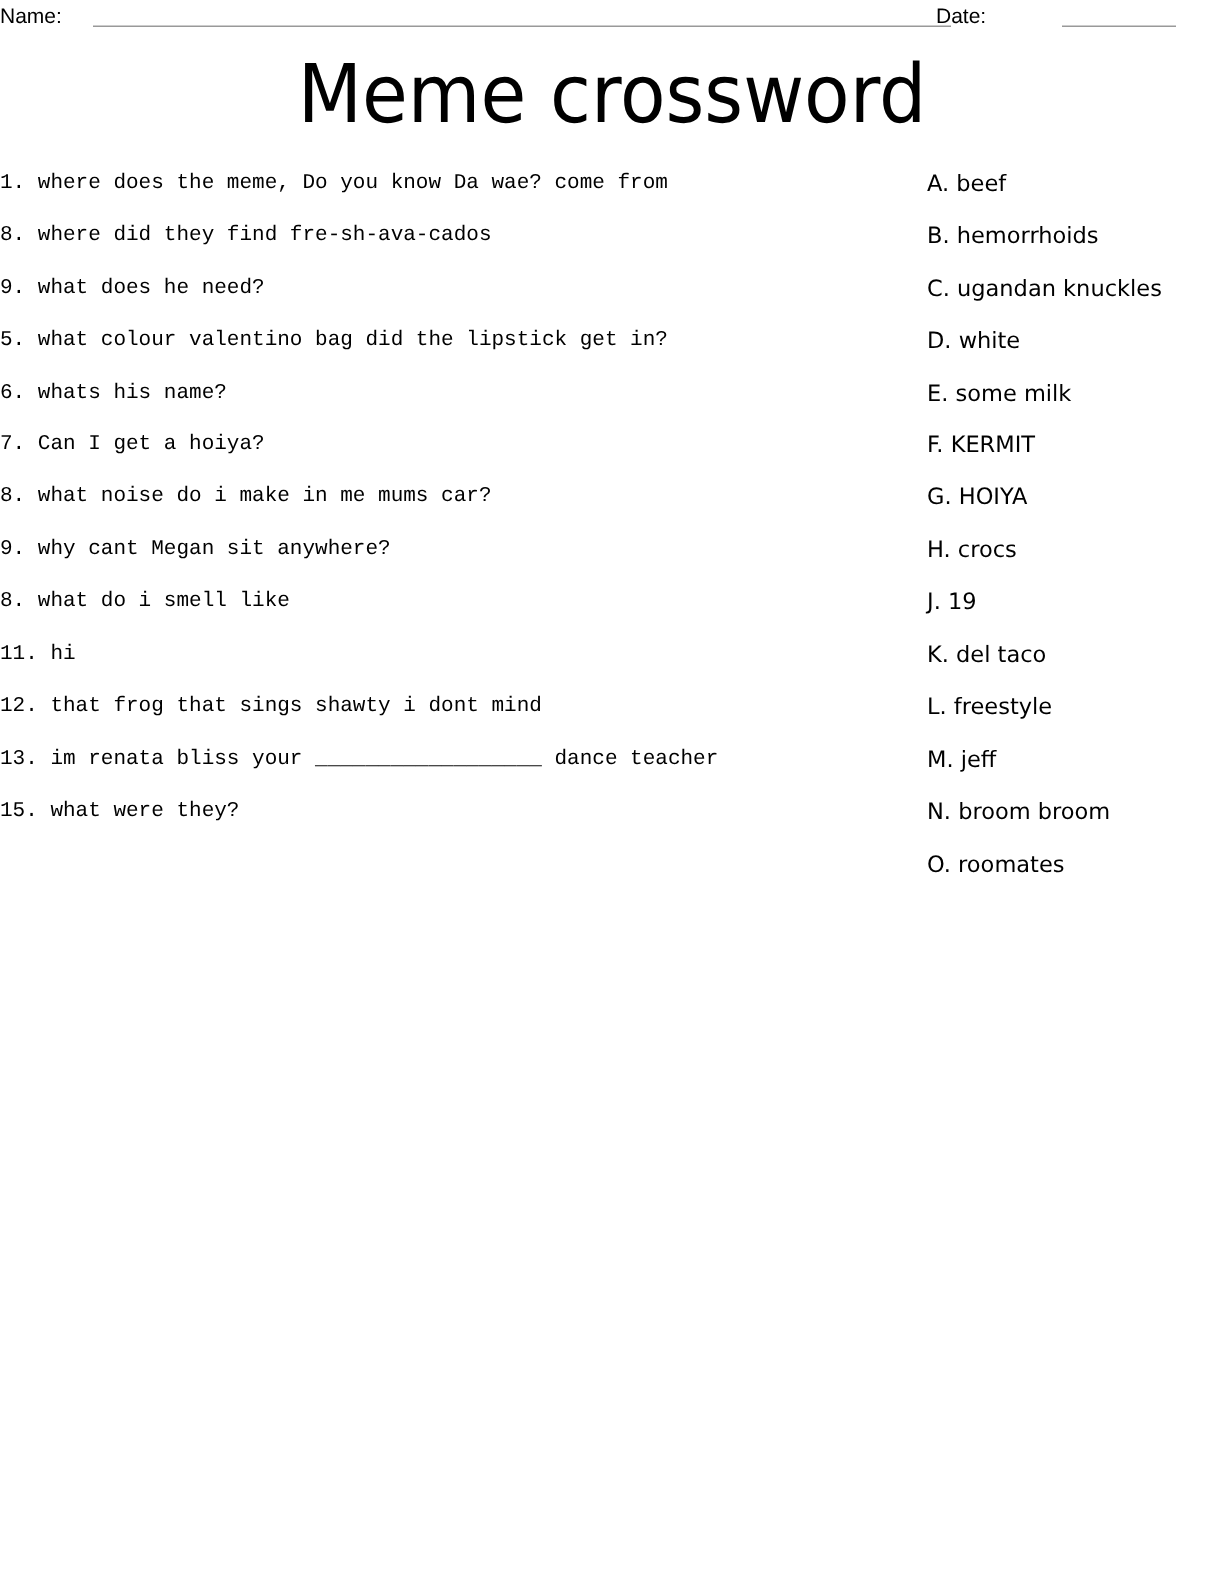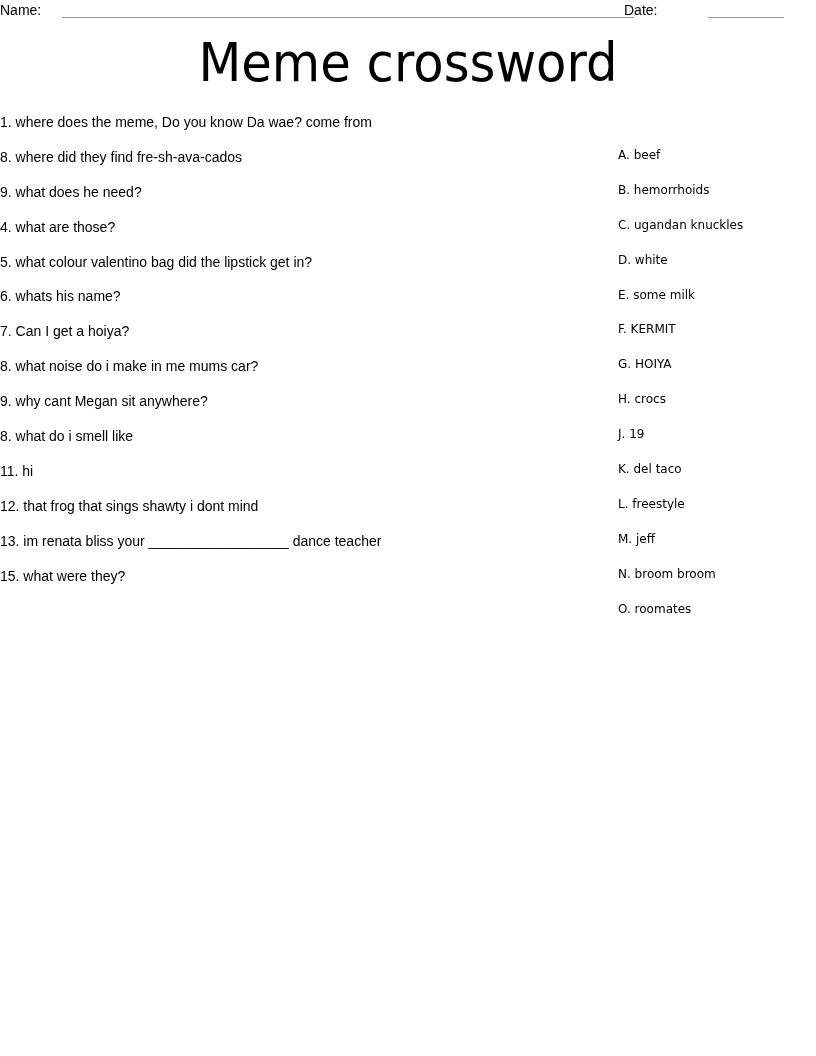--- a/index.html
+++ b/index.html
@@ -3,42 +3,41 @@
   <meta charset="utf-8">
   <style>
     html, body { margin: 0; padding: 0; background: #ffffff; }
     body { width: 816px; height: 1056px; position: relative; overflow: hidden; color: #000; }
     .header { position: absolute; top: 0; left: 0; width: 816px; height: 24px; font-family: "Liberation Sans", sans-serif; font-size: 14px; }
     .name-label { position: absolute; left: 0; top: 0; line-height: 20px; }
     .name-line { position: absolute; left: 62px; top: 17px; width: 572px; border-bottom: 1px solid #999; }
     .date-label { position: absolute; left: 624px; top: 0; line-height: 20px; }
     .date-line { position: absolute; left: 708px; top: 17px; width: 76px; border-bottom: 1px solid #999; }
     .title { position: absolute; top: 28px; left: 0; width: 816px; text-align: center; font-family: "DejaVu Sans", sans-serif; font-size: 54px; line-height: 70px; letter-spacing: 0px; transform: scaleX(0.92); transform-origin: 408px 0; }
-    .clues { position: absolute; left: 0; top: 112px; font-family: Liberation Sans, sans-serif; font-size: 14px; }
+    .clues { position: absolute; left: 0; top: 112px; font-family: Liberation Mono, monospace; font-size: 14px; }
     .clue { height: 34.9px; line-height: 20px; white-space: pre; }
-    .answers { position: absolute; left: 618px; top: 112px; font-family: "DejaVu Sans", sans-serif; font-size: 12px; margin-top: 33px; }
+    .answers { position: absolute; left: 618px; top: 112px; font-family: "DejaVu Sans", sans-serif; font-size: 15px; }
     .answer { height: 34.9px; line-height: 20px; white-space: pre; }
   </style>
 </head>
 <body>
 
 <div class="header">
   <span class="name-label">Name:</span>
   <div class="name-line"></div>
   <span class="date-label">Date:</span>
   <div class="date-line"></div>
 </div>
 
 <div class="title">Meme crossword</div>
 
 <div class="clues">
   <div class="clue">1. where does the meme, Do you know Da wae? come from</div>
   <div class="clue">8. where did they find fre-sh-ava-cados</div>
   <div class="clue">9. what does he need?</div>
-  <div class="clue">4. what are those?</div>
   <div class="clue">5. what colour valentino bag did the lipstick get in?</div>
   <div class="clue">6. whats his name?</div>
   <div class="clue">7. Can I get a hoiya?</div>
   <div class="clue">8. what noise do i make in me mums car?</div>
   <div class="clue">9. why cant Megan sit anywhere?</div>
   <div class="clue">8. what do i smell like</div>
   <div class="clue">11. hi</div>
   <div class="clue">12. that frog that sings shawty i dont mind</div>
   <div class="clue">13. im renata bliss your __________________ dance teacher</div>
   <div class="clue">15. what were they?</div>

